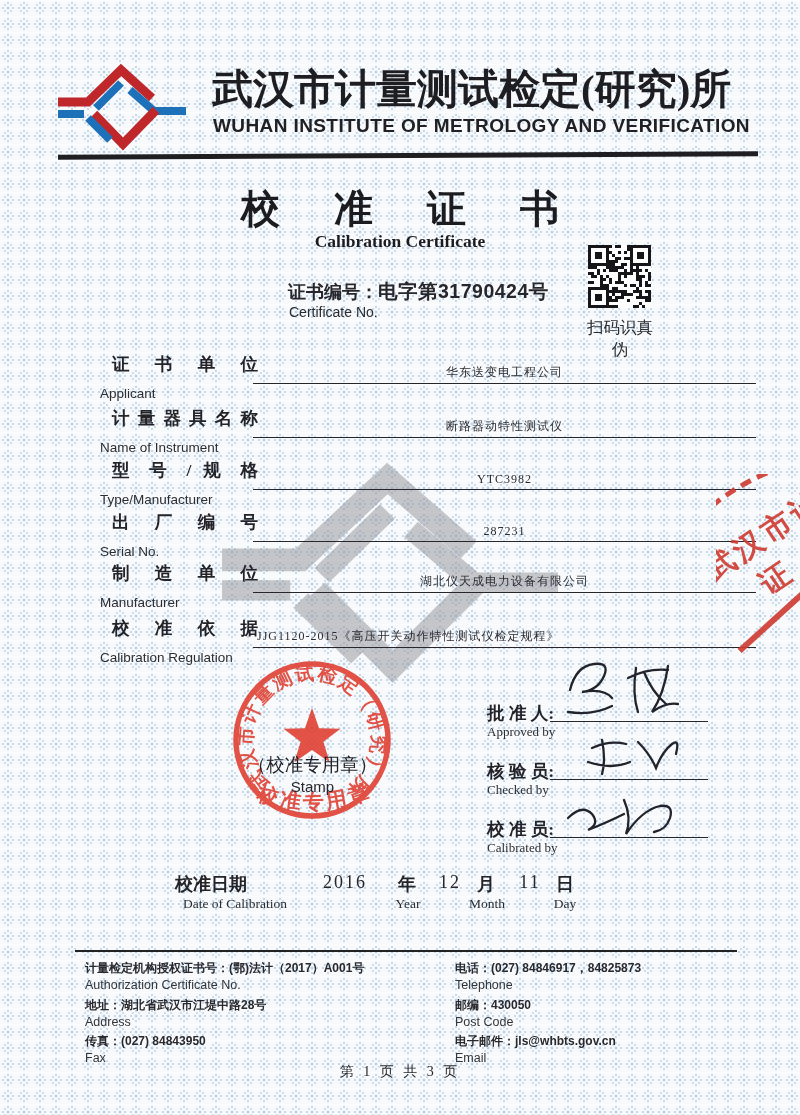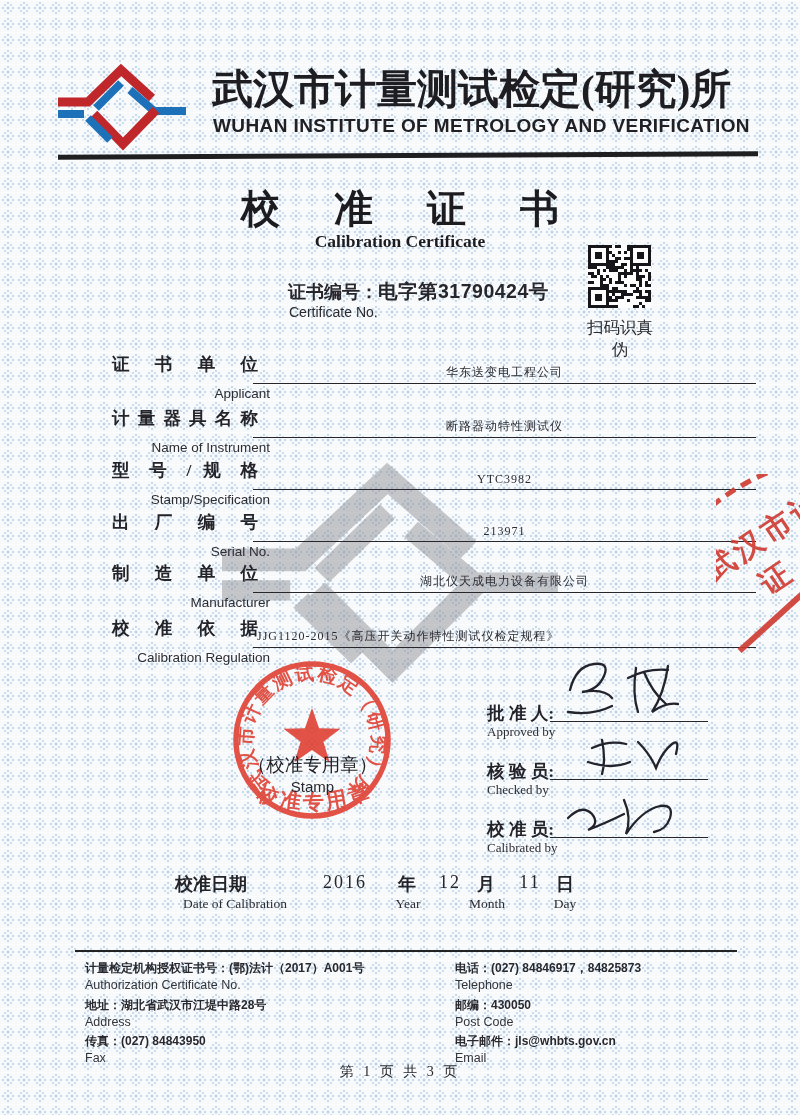--- a/index.html
+++ b/index.html
@@ -33,21 +33,21 @@
   .certno-en{left:289px;top:304px;font-size:14px;color:#2a2a30;}
   
   .qr{left:588px;top:245px;width:63px;height:63px;background:#fdfdfd;}
   .qr i{position:absolute;background:#15151a;}
   .qr-f{position:absolute;width:15px;height:15px;border:3px solid #15151a;box-sizing:content-box;}
   .qr-f::after{content:"";position:absolute;left:4px;top:4px;width:7px;height:7px;background:#15151a;}
   .qr-cap{left:580px;top:317px;width:80px;text-align:center;font-size:16.5px;font-family:"Liberation Serif",serif;color:#2b2b31;}
   
   .frow{position:absolute;left:0;width:800px;height:56px;z-index:2;}
   .fl-cn{position:absolute;left:112px;top:2px;width:146px;font-family:"Liberation Serif",serif;font-weight:700;font-size:17.5px;color:#232329;text-align:justify;text-align-last:justify;white-space:nowrap;}
-  .fl-en{position:absolute;left:100px;top:36px;width:170px;text-align:right;font-size:13.5px;color:#2c2c33;white-space:nowrap;}
+  .fl-en{position:absolute;left:100px;top:36px;width:170px;text-align:left;font-size:13.5px;color:#2c2c33;white-space:nowrap;}
   .fline{position:absolute;left:253px;top:0;width:503px;height:34px;border-bottom:1.6px solid #26262c;display:flex;align-items:flex-end;justify-content:center;padding-bottom:2px;box-sizing:border-box;font-family:"Liberation Serif",serif;font-size:12px;color:#2b2b33;letter-spacing:1px;}
   .frow.left-val .fline{justify-content:flex-start;padding-left:4px;}
   
   .srow{position:absolute;left:0;width:757px;height:60px;z-index:3;}
   .sl-cn{position:absolute;left:487px;top:0;font-family:"Liberation Serif",serif;font-weight:700;font-size:17.5px;white-space:nowrap;color:#232329;}
   .sl-en{position:absolute;left:487px;top:23px;font-family:"Liberation Serif",serif;font-size:13px;color:#2c2c33;}
   .sline{position:absolute;left:550px;top:19px;width:158px;border-bottom:1.6px solid #26262c;height:1px;}
   
   .stamp-cn{left:225px;top:752px;width:175px;text-align:center;font-family:"Liberation Serif",serif;font-size:18.5px;color:#1e1e24;z-index:5;}
   .stamp-en{left:225px;top:778px;width:175px;text-align:center;font-size:15px;color:#26262c;z-index:5;}
@@ -246,30 +246,30 @@
   </div>
   <div class="frow" style="top:404px">
     <div class="fl-cn">计 量 器 具 名 称</div>
     <div class="fl-en">Name of Instrument</div>
     <div class="fline">
         <span>断路器动特性测试仪</span>
       </div>
   </div>
   <div class="frow" style="top:456px">
     <div class="fl-cn">型 号 / 规 格</div>
-    <div class="fl-en">Stamp/Specification</div>
+    <div class="fl-en">Type/Manufacturer</div>
     <div class="fline">
         <span>YTC3982</span>
       </div>
   </div>
   <div class="frow" style="top:508px">
     <div class="fl-cn">出 厂 编 号</div>
     <div class="fl-en">Serial No.</div>
     <div class="fline">
-        <span>213971</span>
+        <span>287231</span>
       </div>
   </div>
   <div class="frow" style="top:559px">
     <div class="fl-cn">制 造 单 位</div>
     <div class="fl-en">Manufacturer</div>
     <div class="fline">
         <span>湖北仪天成电力设备有限公司</span>
       </div>
   </div>
   <div class="frow left-val" style="top:614px">

